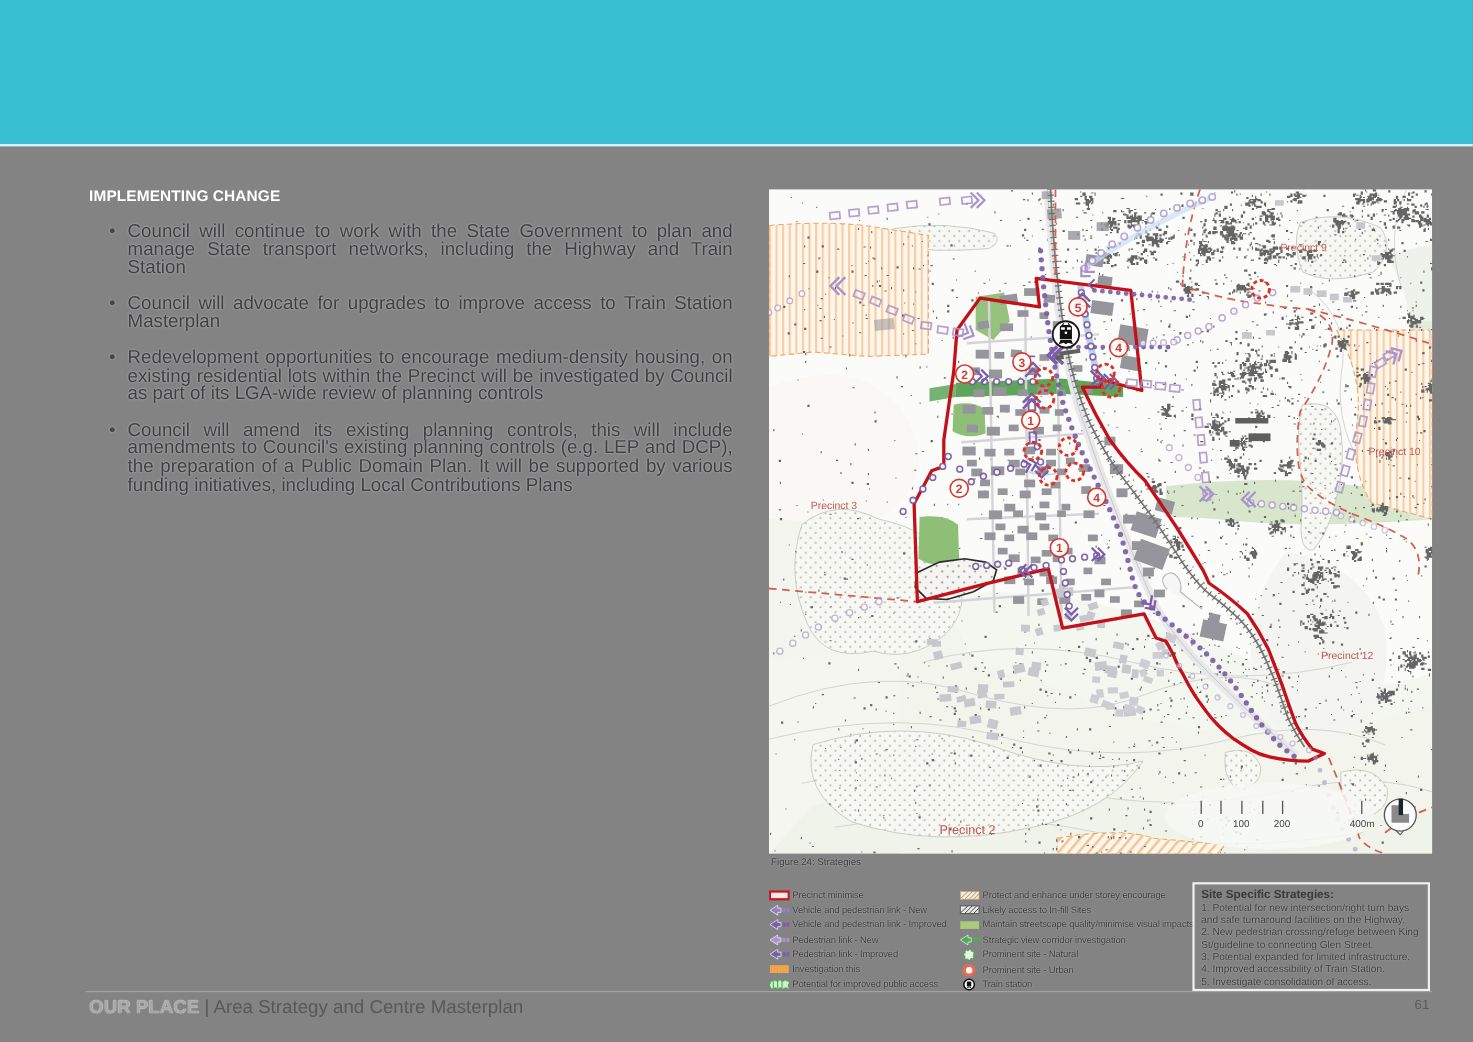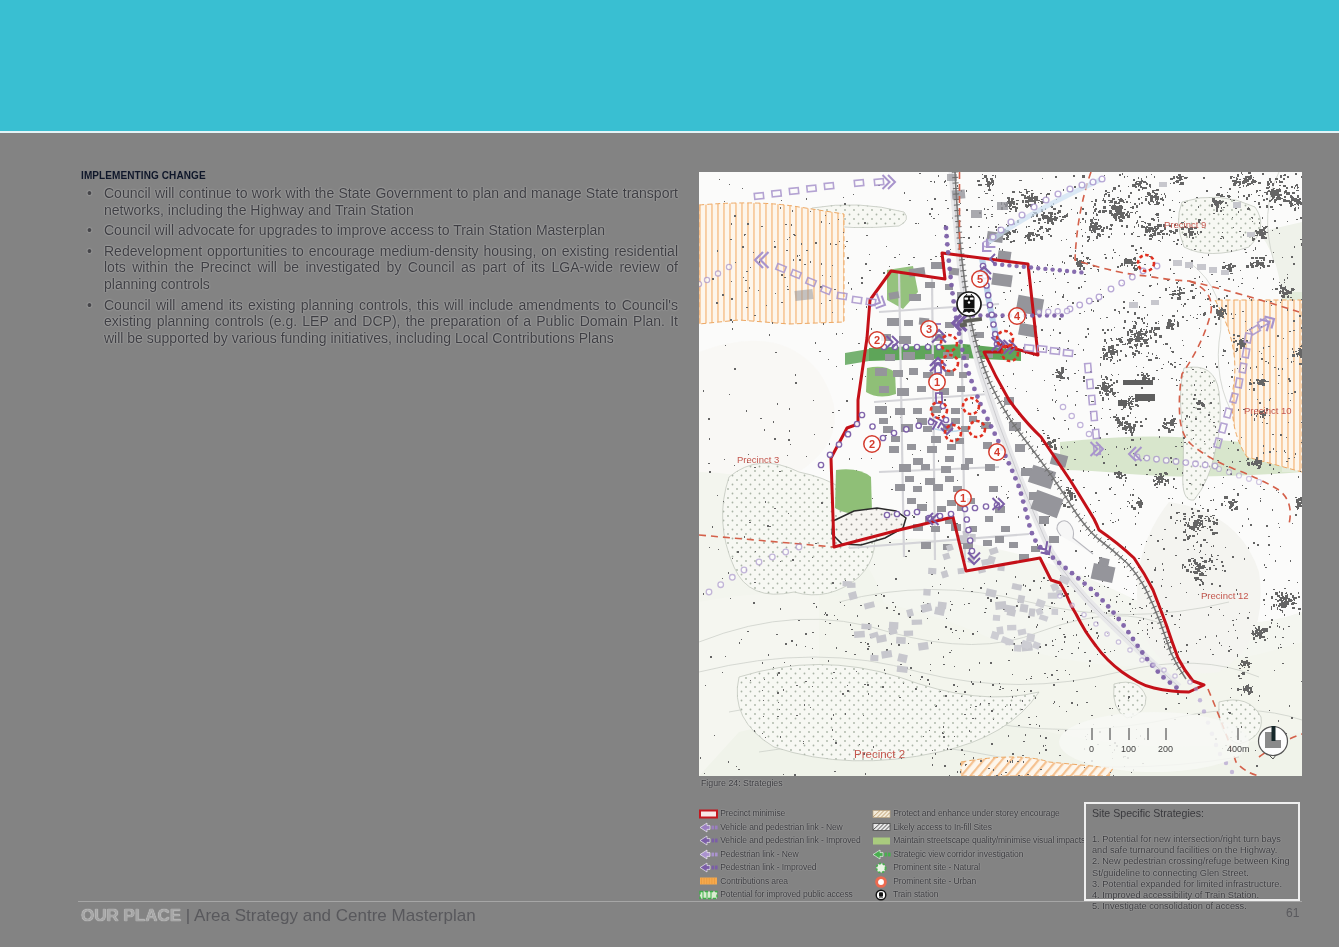--- a/index.html
+++ b/index.html
@@ -1,27 +1,27 @@
 <!DOCTYPE html>
 <html><head>
 <meta charset="utf-8">
 <style>
   html,body{margin:0;padding:0;width:1339px;height:947px;background:#838383;font-family:"Liberation Sans",sans-serif;overflow:hidden;position:relative}
   .teal{position:absolute;top:0;left:0;width:1339px;height:131px;background:#39bfd2;border-bottom:2px solid #e2f4f7}
   .txt{position:absolute;left:81px;top:170px;width:601px;color:#3e3e43}
-  .txt h2{font-size:10px;color:#0f172a;margin:0 0 4px 0;letter-spacing:0.1px}
+  .txt h2{font-size:14px;color:#ffffff;margin:0 0 4px 0;letter-spacing:0.1px}
   .txt ul{margin:0;padding:0 0 0 19px;list-style:none}
-  .txt li{font-size:14px;line-height:16.6px;margin-bottom:1.6px;text-align:justify;position:relative;margin:4px;text-shadow:0 0 2px rgba(255,255,255,0.55)}
+  .txt li{font-size:17px;line-height:16.6px;margin-bottom:1.6px;text-align:justify;position:relative;margin:16px;text-shadow:0 0 2px rgba(255,255,255,0.55)}
   .txt li:before{content:"\2022";position:absolute;left:-17px;color:#454549}
   .cap{position:absolute;left:701px;top:778px;font-size:8.8px;color:#3c3c40;text-shadow:0 0 2px rgba(255,255,255,0.5)}
   .leg{position:absolute;font-size:8.5px;letter-spacing:-0.1px;color:#3a3a3e;text-shadow:0 0 1.5px rgba(255,255,255,0.5)}
   .leg .row{position:absolute;white-space:nowrap}
   .leg svg{vertical-align:middle}
   .sitebox{position:absolute;left:1084px;top:802px;width:206px;height:92px;border:2px solid #efefef;padding:3px 0 0 6px;color:#3a3a3e}
-  .sitebox .t{font-weight:normal;font-size:10.6px;margin-bottom:15px}
+  .sitebox .t{font-weight:bold;font-size:10.6px;margin-bottom:1px}
   .sitebox .i{font-size:9.2px;line-height:11.2px;text-shadow:0 0 1.5px rgba(255,255,255,0.5)}
   .footline{position:absolute;left:78px;top:901px;width:1224px;height:1px;background:#a6a6a6}
   .foot{position:absolute;left:81px;top:906px;font-size:17px;color:#58585c}
   .foot .w{color:#a8a8a8;font-weight:bold;text-shadow:0 0 1px #fff}
   .pageno{position:absolute;left:1286px;top:906px;font-size:12px;color:#5a5a5e}
 </style>
 </head>
 <body>
 <div class="teal"></div>
 <div class="txt">
@@ -893,21 +893,21 @@
         <rect x="16" y="3.6" width="2.6" height="3.8" fill="#ab93cf"></rect>
       </svg> <span>Pedestrian link - New</span></div>
 <div class="row" style="left:699px;top:862px"><svg width="19" height="11">
         <path d="M1 5.5 L8 1 L8 3.6 L11 3.6 L11 7.4 L8 7.4 L8 10 Z" fill="#7b5ea7" stroke="#fff" stroke-width="0.6"></path>
         <rect x="12.5" y="3.6" width="2.6" height="3.8" fill="#7b5ea7"></rect>
         <rect x="16" y="3.6" width="2.6" height="3.8" fill="#7b5ea7"></rect>
       </svg> <span>Pedestrian link - Improved</span></div>
 <div class="row" style="left:699px;top:875.5px"><svg width="19" height="10">
         <rect x="1" y="1.5" width="17" height="7" fill="#f5a94e"></rect>
         <path d="M2 3h15M2 5h15M2 7h15" stroke="#e08b28" stroke-width="0.8" stroke-dasharray="1 1.6"></path>
-      </svg> <span>Contributions area</span></div>
+      </svg> <span>Investigation this</span></div>
 <div class="row" style="left:699px;top:889px"><svg width="19" height="10">
         <rect x="1" y="1.5" width="17" height="7" fill="#d8ecd0" stroke="#3fae49" stroke-width="1.4" stroke-dasharray="3 2"></rect>
         <path d="M4 1.5 v7 M8 1.5 v7 M12 1.5 v7" stroke="#3fae49" stroke-width="1"></path>
       </svg> <span>Potential for improved public access</span></div>
 <div class="row" style="left:872px;top:808px"><svg width="19" height="10">
         <rect x="1" y="1.5" width="17" height="7" fill="#f3ead8" stroke="#b9a584" stroke-width="0.7"></rect>
         <path d="M1 8 L8 1.5 M5 8.5 L12 1.5 M9 8.5 L16 1.5 M13 8.5 L18 3.5" stroke="#b08d5a" stroke-width="0.8"></path>
       </svg> <span>Protect and enhance under storey encourage</span></div>
 <div class="row" style="left:872px;top:821.5px"><svg width="19" height="10">
         <rect x="1" y="1.5" width="17" height="7" fill="#e8e8e8" stroke="#555" stroke-width="0.9"></rect>

